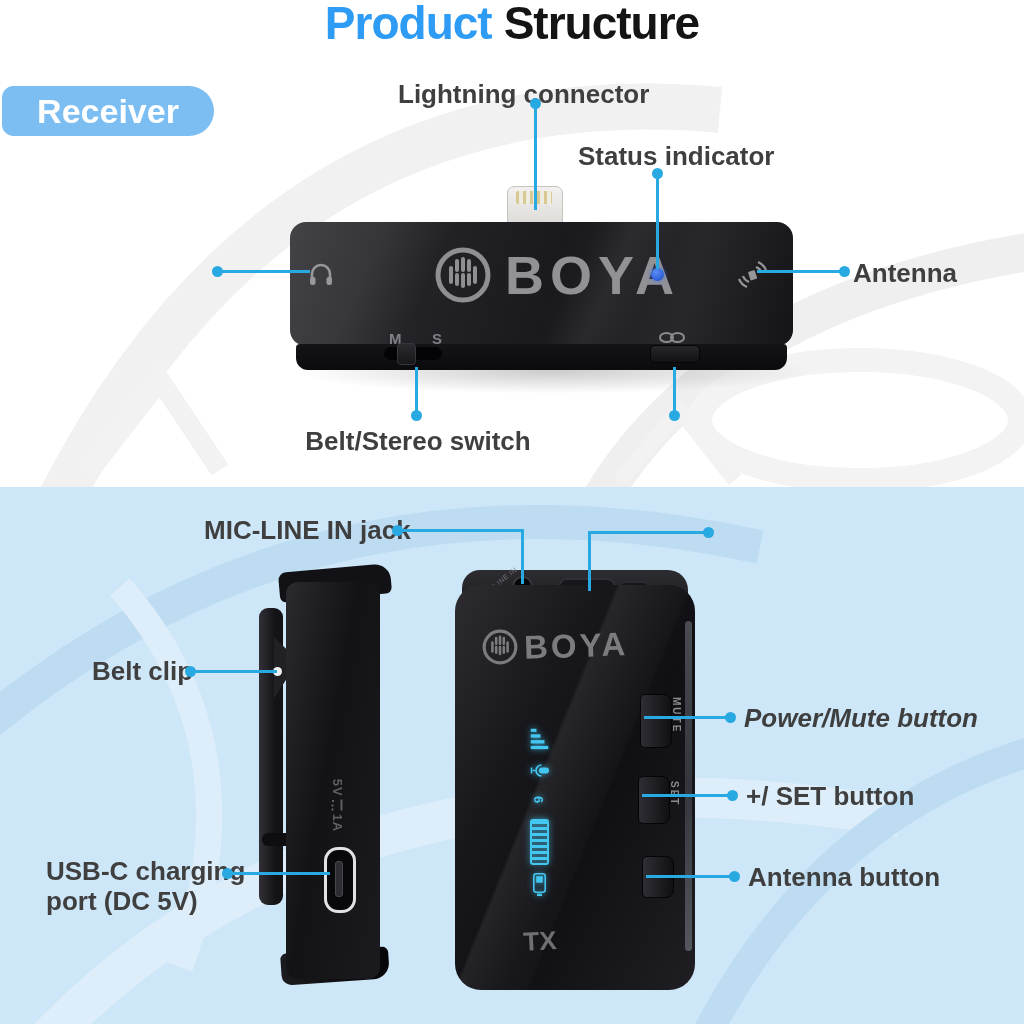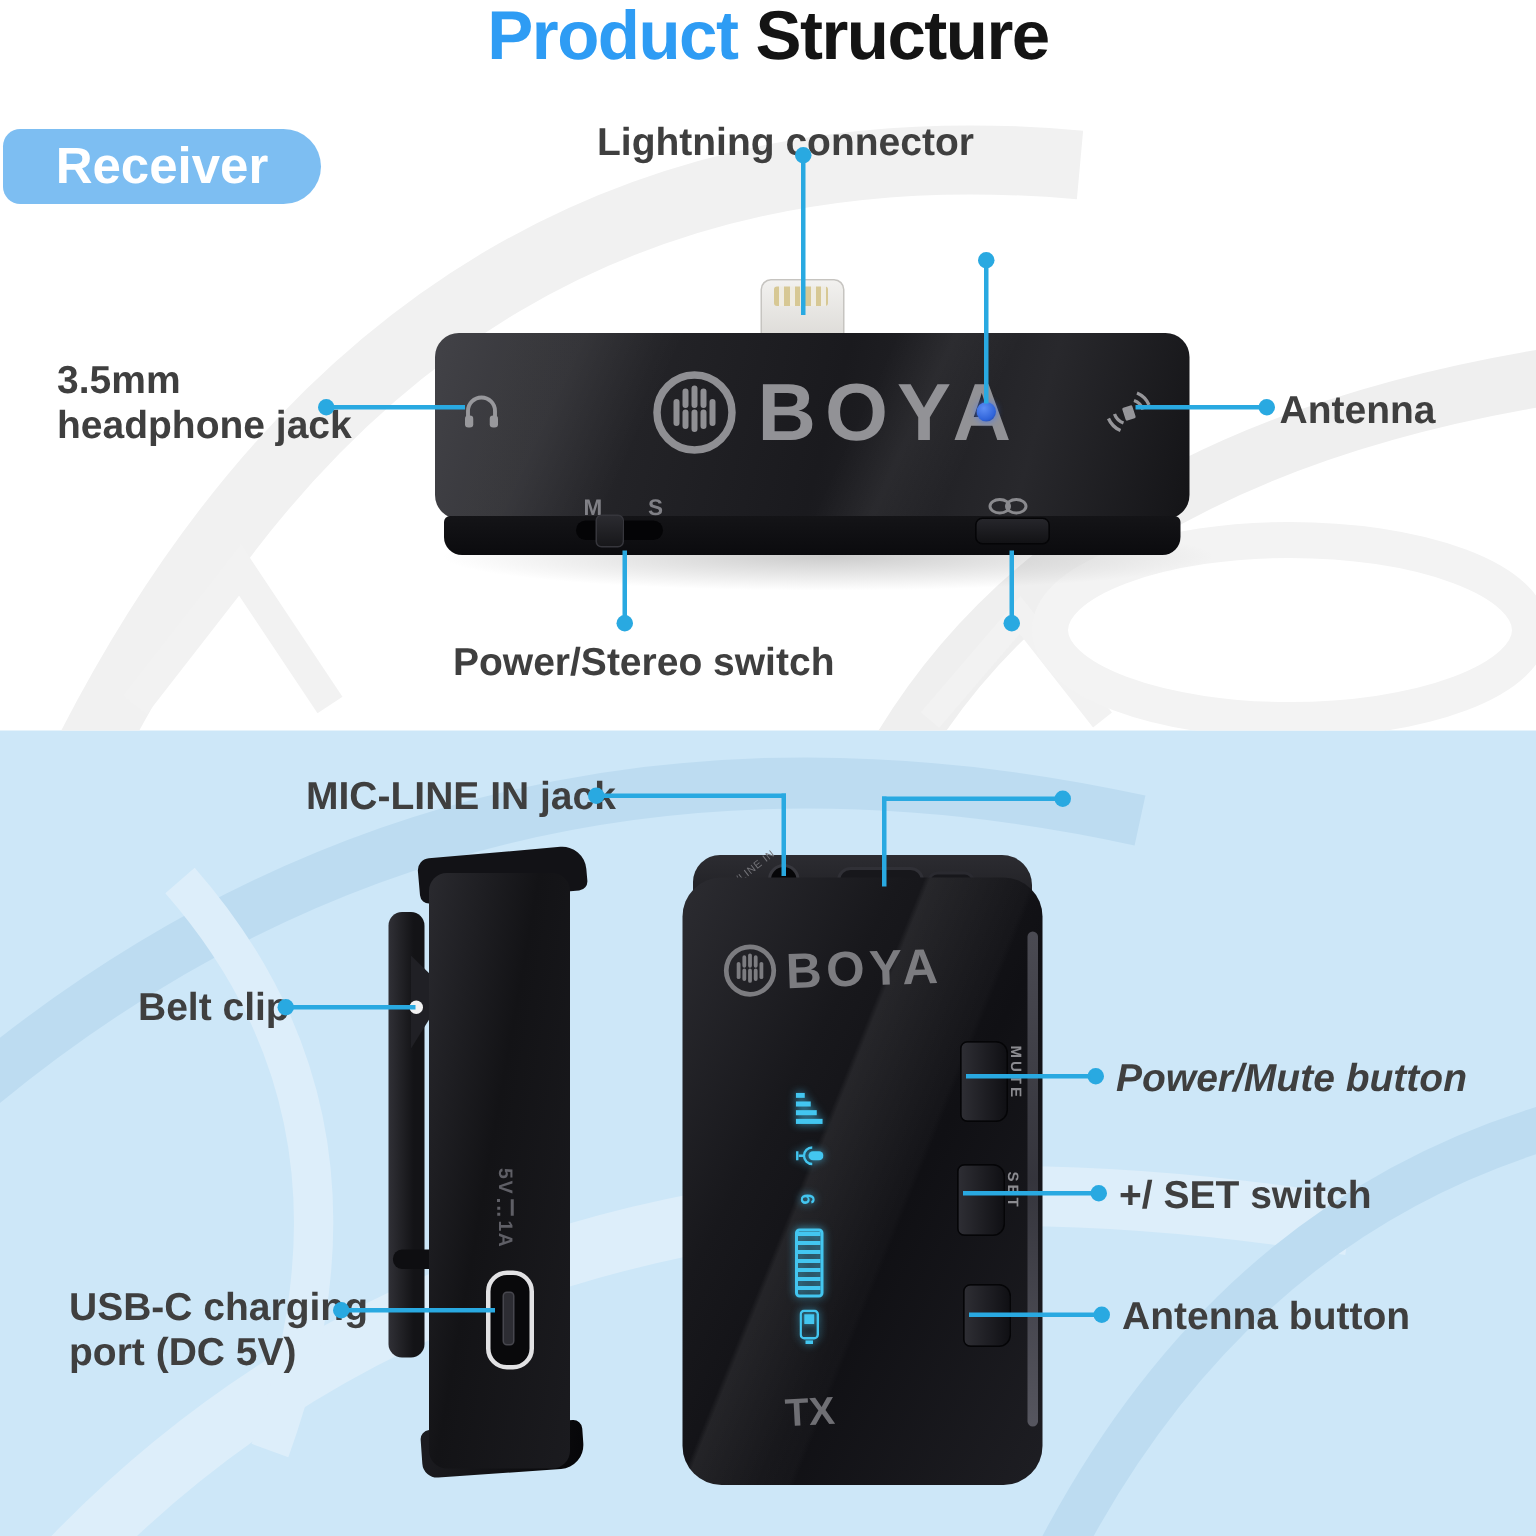--- a/index.html
+++ b/index.html
@@ -240,32 +240,32 @@
   <div class="abs side-btn" style="left:640px;top:694px;height:52px;"></div>
   <div class="abs side-btn-label" style="left:671px;top:697px;">MUTE</div>
   <div class="abs side-btn" style="left:638px;top:776px;height:46px;"></div>
   <div class="abs side-btn-label" style="left:669px;top:781px;">SET</div>
   <div class="abs side-btn" style="left:642px;top:856px;height:40px;"></div>
 
   <div class="abs lbl" style="left:398px;top:79px;width:244px;text-align:right;">Lightning connector</div>
   <div class="abs dot" style="left:530px;top:98px;"></div>
   <div class="abs vline" style="left:534px;top:107px;height:103px;"></div>
 
+  <div class="abs lbl" style="left:578px;top:141px;">Status indicator</div>
   <div class="abs dot" style="left:652px;top:168px;"></div>
   <div class="abs vline" style="left:656px;top:177px;height:92px;"></div>
 
-  <div class="abs lbl wrap" style="left:38px;top:238px;width:215px;">3.5mm headphone jack</div>
   <div class="abs dot" style="left:212px;top:266px;"></div>
   <div class="abs hline" style="left:222px;top:270px;width:88px;"></div>
 
   <div class="abs lbl" style="left:853px;top:258px;">Antenna</div>
   <div class="abs dot" style="left:839px;top:266px;"></div>
   <div class="abs hline" style="left:757px;top:270px;width:84px;"></div>
 
-  <div class="abs lbl" style="left:302px;top:426px;width:232px;text-align:center;">Power/Stereo switch</div>
+  <div class="abs lbl" style="left:302px;top:426px;width:232px;text-align:center;">Belt/Stereo switch</div>
   <div class="abs vline" style="left:415px;top:367px;height:45px;"></div>
   <div class="abs dot" style="left:411px;top:410px;"></div>
 
   <div class="abs vline" style="left:673px;top:367px;height:45px;"></div>
   <div class="abs dot" style="left:669px;top:410px;"></div>
 
   <div class="abs lbl" style="left:204px;top:515px;">MIC-LINE IN jack</div>
   <div class="abs dot" style="left:392px;top:525px;"></div>
   <div class="abs hline" style="left:402px;top:529px;width:122px;"></div>
   <div class="abs vline" style="left:521px;top:529px;height:55px;"></div>
@@ -275,21 +275,21 @@
   <div class="abs vline" style="left:588px;top:531px;height:60px;"></div>
 
   <div class="abs lbl" style="left:92px;top:656px;">Belt clip</div>
   <div class="abs dot" style="left:185px;top:666px;"></div>
   <div class="abs hline" style="left:195px;top:670px;width:82px;"></div>
 
   <div class="abs lbl" style="left:744px;top:703px;font-style:italic;">Power/Mute button</div>
   <div class="abs dot" style="left:725px;top:712px;"></div>
   <div class="abs hline" style="left:644px;top:716px;width:83px;"></div>
 
-  <div class="abs lbl" style="left:746px;top:781px;">+/ SET switch</div>
+  <div class="abs lbl" style="left:746px;top:781px;">+/ SET button</div>
   <div class="abs dot" style="left:727px;top:790px;"></div>
   <div class="abs hline" style="left:642px;top:794px;width:87px;"></div>
 
   <div class="abs lbl" style="left:748px;top:862px;">Antenna button</div>
   <div class="abs dot" style="left:729px;top:871px;"></div>
   <div class="abs hline" style="left:646px;top:875px;width:85px;"></div>
 
   <div class="abs lbl wrap" style="left:46px;top:856px;width:210px;">USB-C charging port (DC 5V)</div>
   <div class="abs dot" style="left:222px;top:868px;"></div>
   <div class="abs hline" style="left:232px;top:872px;width:98px;"></div>

